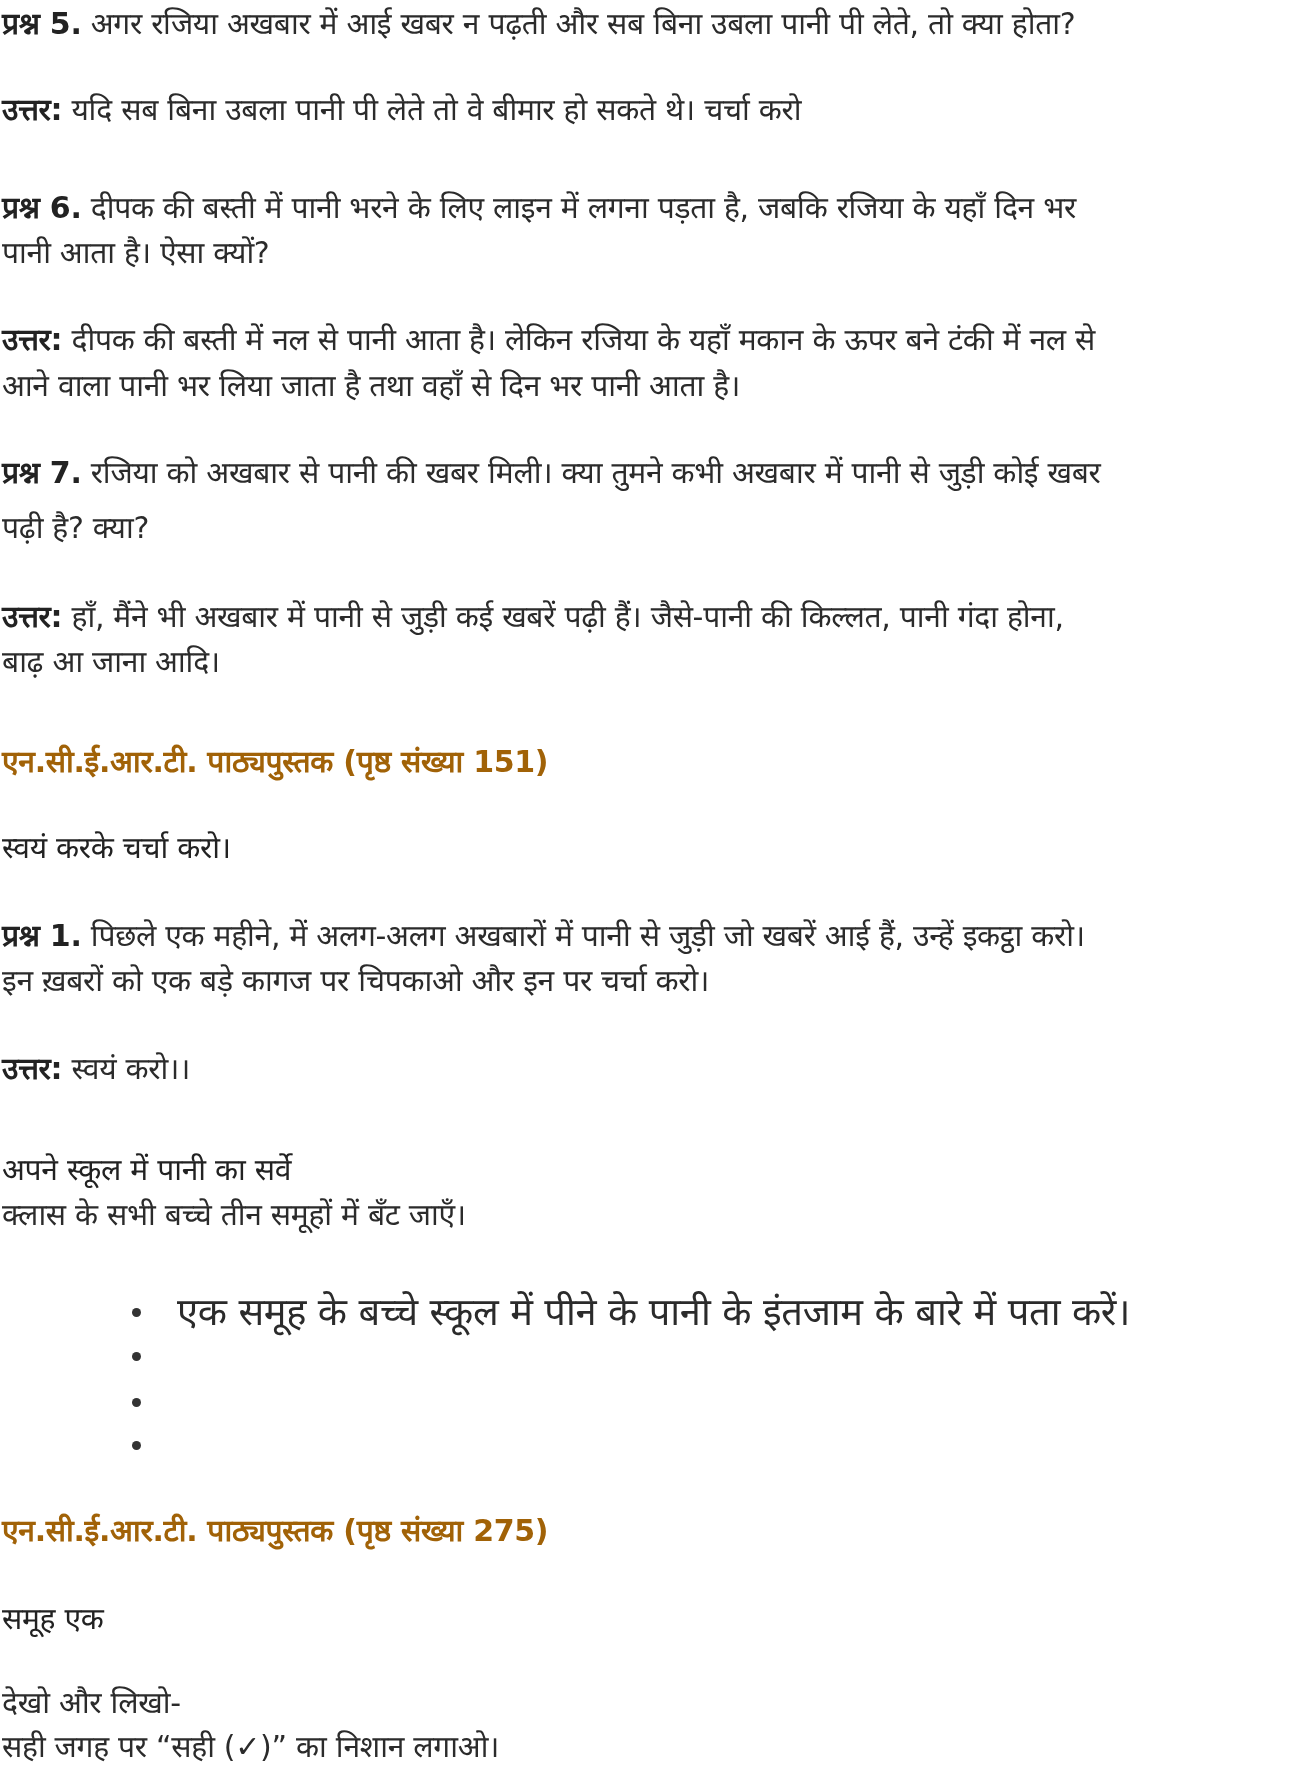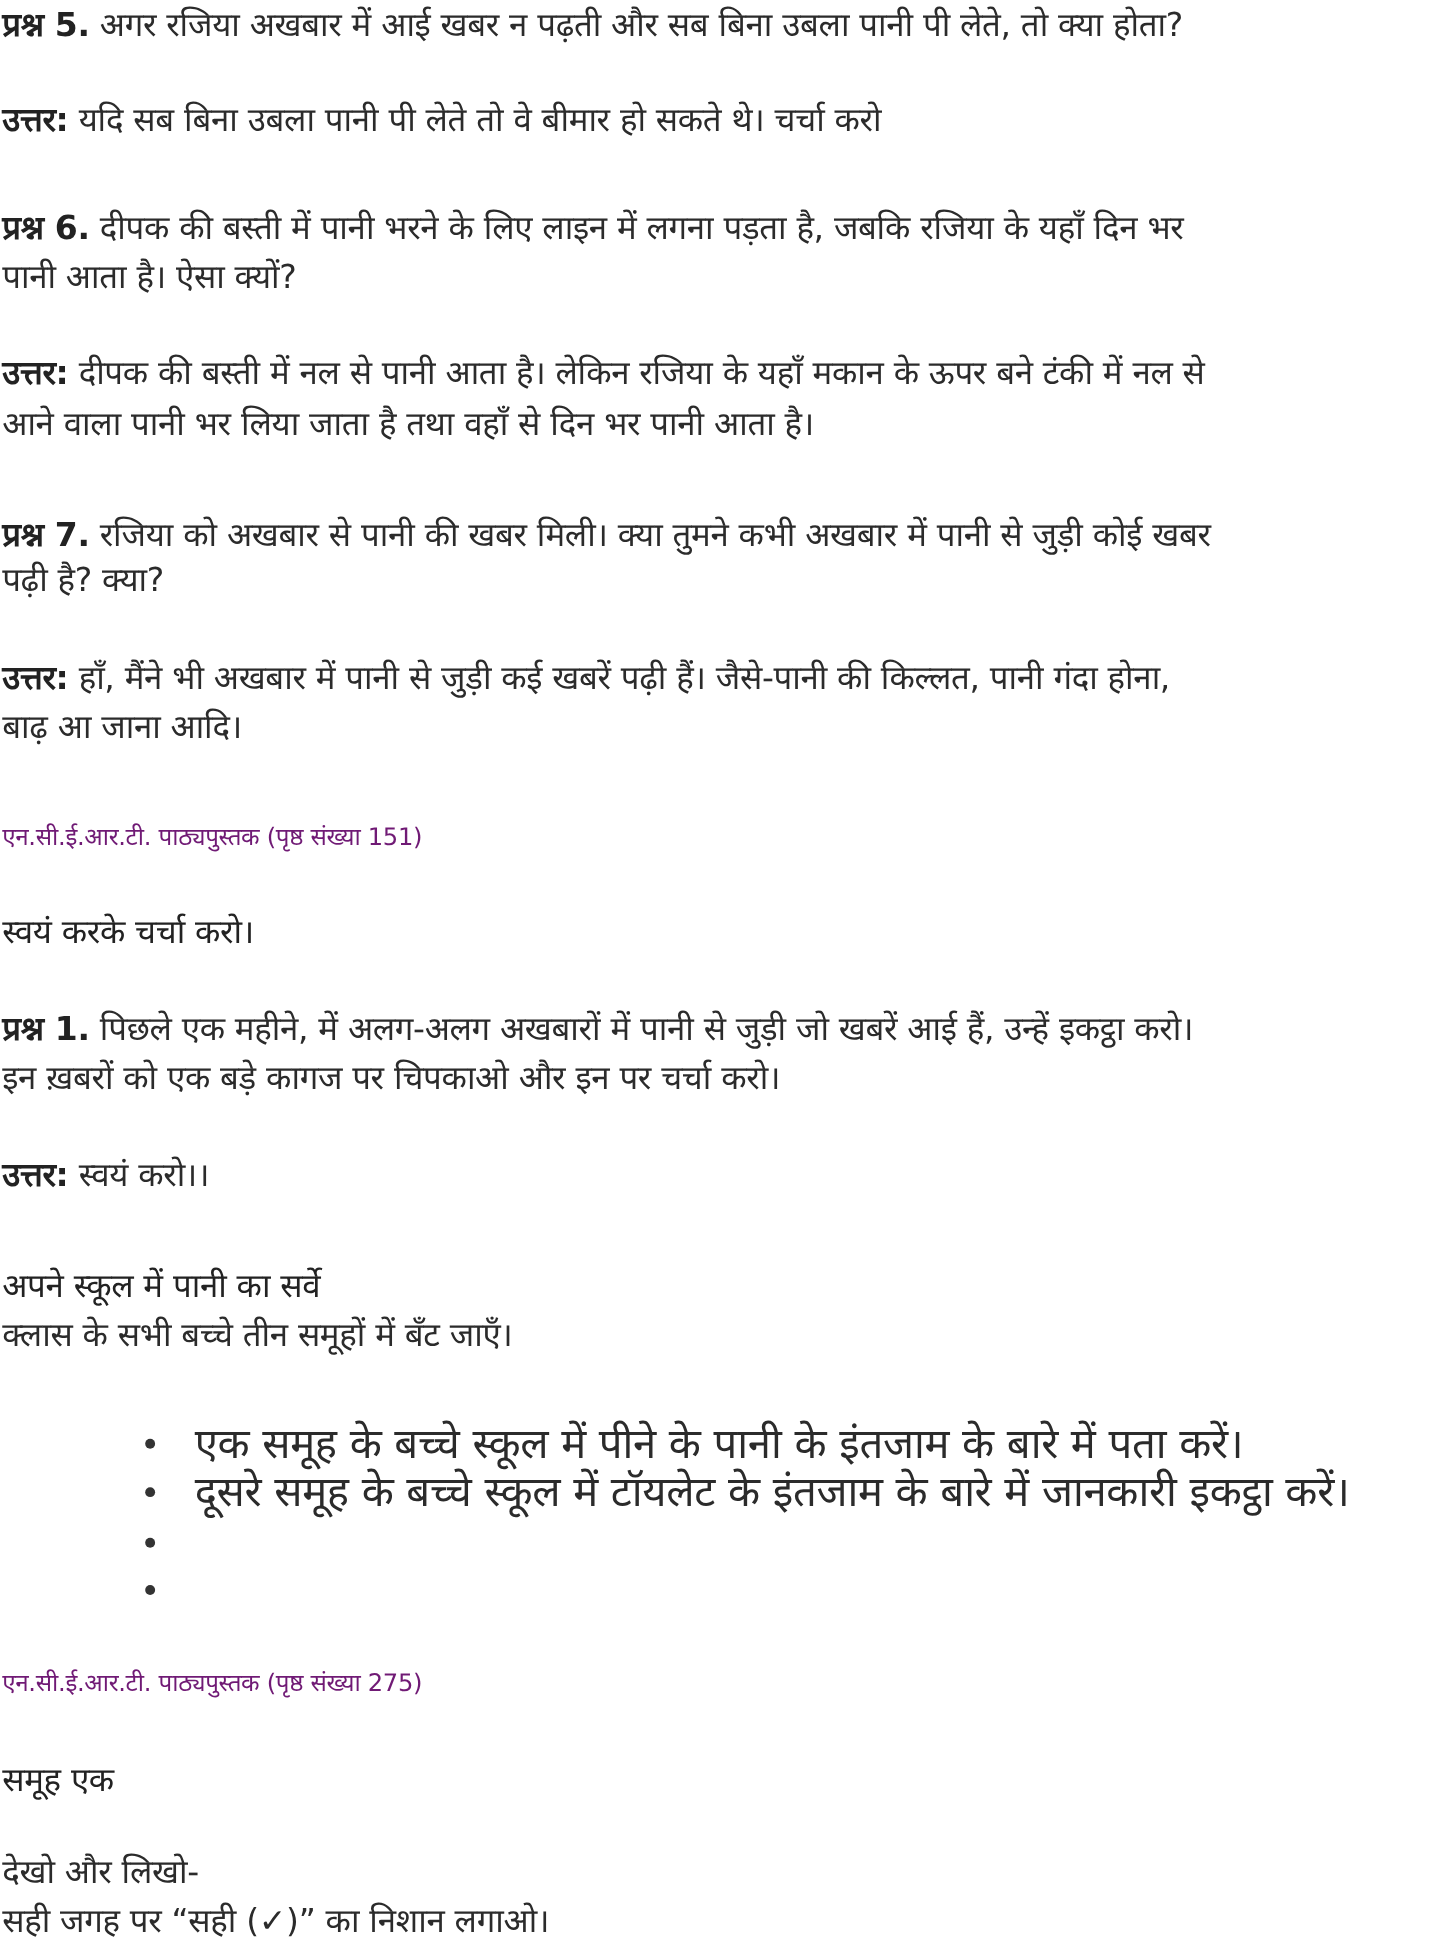--- a/index.html
+++ b/index.html
@@ -6,21 +6,21 @@
     body {
       width: 1300px; height: 1769px; overflow: hidden; position: relative;
       font-family: "DejaVu Sans", "Liberation Sans", sans-serif;
       color: #2b2b2b;
     }
     .line {
       position: absolute; left: 2px; white-space: nowrap;
       font-size: 30px; line-height: 44px; letter-spacing: -0.3px;
     }
     .label { font-weight: bold; color: #222; margin-top: 36px; }
-    .green { color: #701a75; font-weight: normal; font-size: 22px; }
+    .green { color: #a16207; font-weight: bold; font-size: 30px; }
     .bold { font-weight: normal; color: #222; }
     .bullet-row { position: absolute; left: 132px; white-space: nowrap; font-size: 38px; line-height: 44px; letter-spacing: -0.3px; }
     .dot { display: inline-block; width: 9px; height: 9px; border-radius: 50%; background: #333; margin-right: 36px; vertical-align: middle; position: relative; top: -2px; }
   </style>
 </head>
 <body>
 
 <div class="line" style="top:2px">
   <span class="label">प्रश्न 5.</span><span> अगर रजिया अखबार में आई खबर न पढ़ती और सब बिना उबला पानी पी लेते, तो क्या होता?</span>
 </div>
@@ -34,21 +34,21 @@
 <div class="line" style="top:231px">
   <span>पानी आता है। ऐसा क्यों?</span>
 </div>
 <div class="line" style="top:318px">
   <span class="label">उत्तर:</span><span> दीपक की बस्ती में नल से पानी आता है। लेकिन रजिया के यहाँ मकान के ऊपर बने टंकी में नल से</span>
 </div>
 <div class="line" style="top:364px">
   <span>आने वाला पानी भर लिया जाता है तथा वहाँ से दिन भर पानी आता है।</span>
 </div>
 
-<div class="line" style="top:465px">
+<div class="line" style="top:451px">
   <span class="label">प्रश्न 7.</span><span> रजिया को अखबार से पानी की खबर मिली। क्या तुमने कभी अखबार में पानी से जुड़ी कोई खबर</span>
 </div>
 <div class="line" style="top:506px">
   <span>पढ़ी है? क्या?</span>
 </div>
 <div class="line" style="top:595px">
   <span class="label">उत्तर:</span><span> हाँ, मैंने भी अखबार में पानी से जुड़ी कई खबरें पढ़ी हैं। जैसे-पानी की किल्लत, पानी गंदा होना,</span>
 </div>
 <div class="line" style="top:640px">
   <span>बाढ़ आ जाना आदि।</span>
@@ -68,21 +68,21 @@
 </div>
 
 <div class="line bold" style="top:1148px">अपने स्कूल में पानी का सर्वे</div>
 <div class="line" style="top:1193px">क्लास के सभी बच्चे तीन समूहों में बँट जाएँ।</div>
 
 <div>
   <div class="bullet-row" style="top:1290px">
     <span class="dot"></span><span>एक समूह के बच्चे स्कूल में पीने के पानी के इंतजाम के बारे में पता करें।</span>
   </div>
   <div class="bullet-row" style="top:1334px">
-    <span class="dot"></span><span>दूसरे समूह के बच्चे स्कूल में टॉयलेट के इंतजाम के बारे में जानकारी इकट्ठा करें।</span>
+    <span class="dot"></span>
   </div>
   <div class="bullet-row" style="top:1380px">
     <span class="dot"></span>
   </div>
   <div class="bullet-row" style="top:1423px">
     <span class="dot"></span>
   </div>
 </div>
 
 <div class="line green" style="top:1509px">एन.सी.ई.आर.टी. पाठ्यपुस्तक (पृष्ठ संख्या 275)</div>

